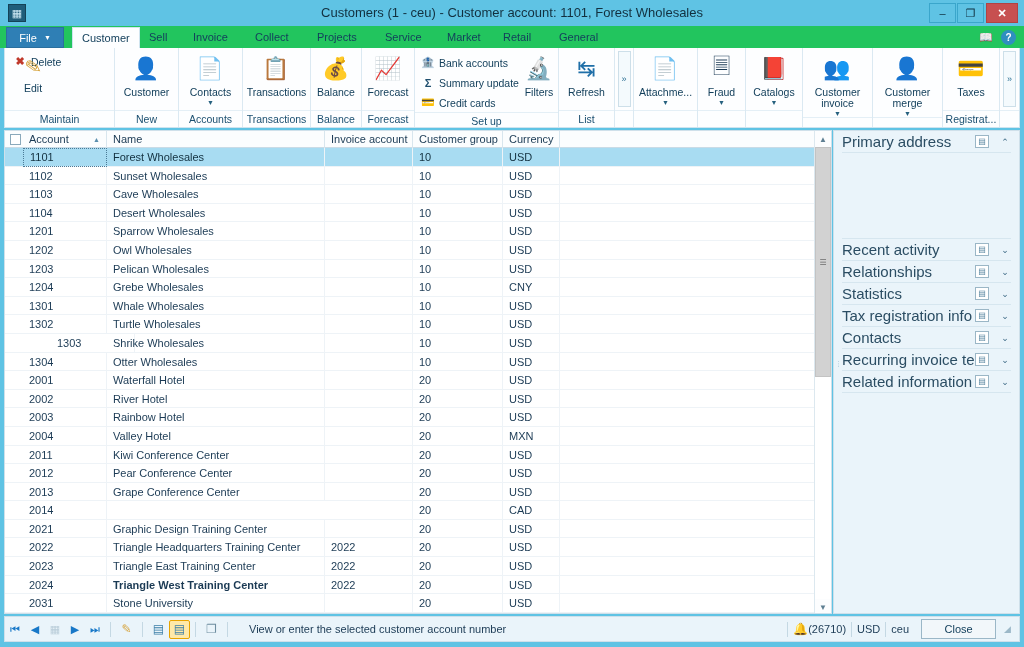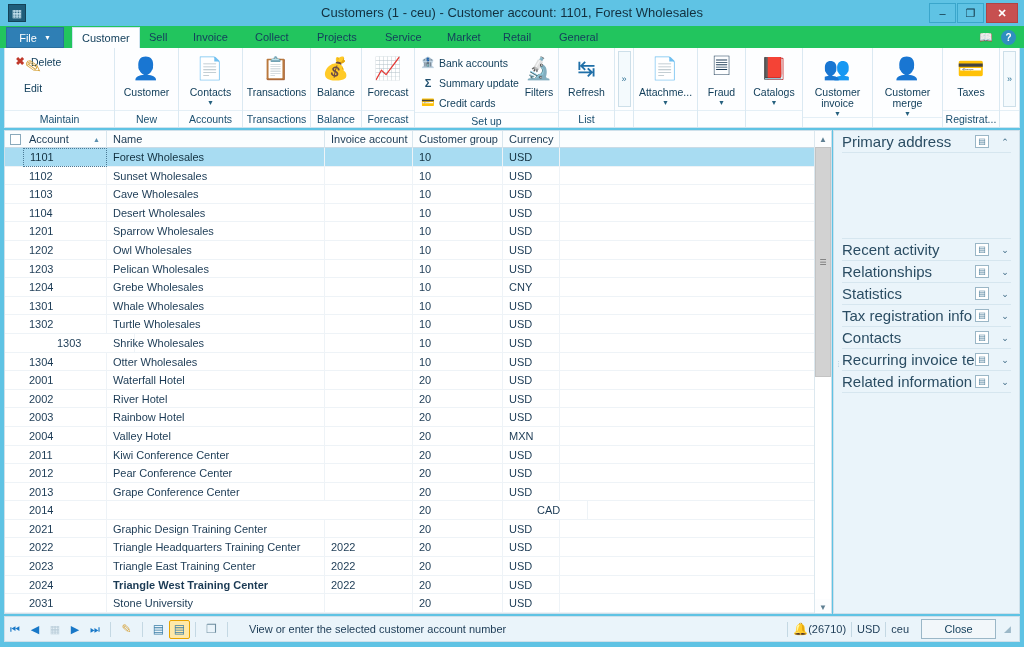--- a/index.html
+++ b/index.html
@@ -536,21 +536,21 @@
           <div class="cell" style="left: 18px; width: 84px;">2013</div>
           <div class="cell" style="left: 102px; width: 218px;">Grape Conference Center</div>
           <div class="cell" style="left: 320px; width: 88px;"></div>
           <div class="cell" style="left: 408px; width: 90px;">20</div>
           <div class="cell" style="left: 498px; width: 57px;">USD</div>
         </div>
         <div class="row">
           <div class="cell" style="left: 18px; width: 84px;">2014</div>
           <div class="cell" style="left: 320px; width: 88px;"></div>
           <div class="cell" style="left: 408px; width: 90px;">20</div>
-          <div class="cell" style="left: 498px; width: 57px; margin-left: 28px;">CAD</div>
+          <div class="cell" style="left: 498px; width: 57px;">CAD</div>
         </div>
         <div class="row">
           <div class="cell" style="left: 18px; width: 84px;">2021</div>
           <div class="cell" style="left: 102px; width: 218px;">Graphic Design Training Center</div>
           <div class="cell" style="left: 320px; width: 88px;"></div>
           <div class="cell" style="left: 408px; width: 90px;">20</div>
           <div class="cell" style="left: 498px; width: 57px;">USD</div>
         </div>
         <div class="row">
           <div class="cell" style="left: 18px; width: 84px;">2022</div>

